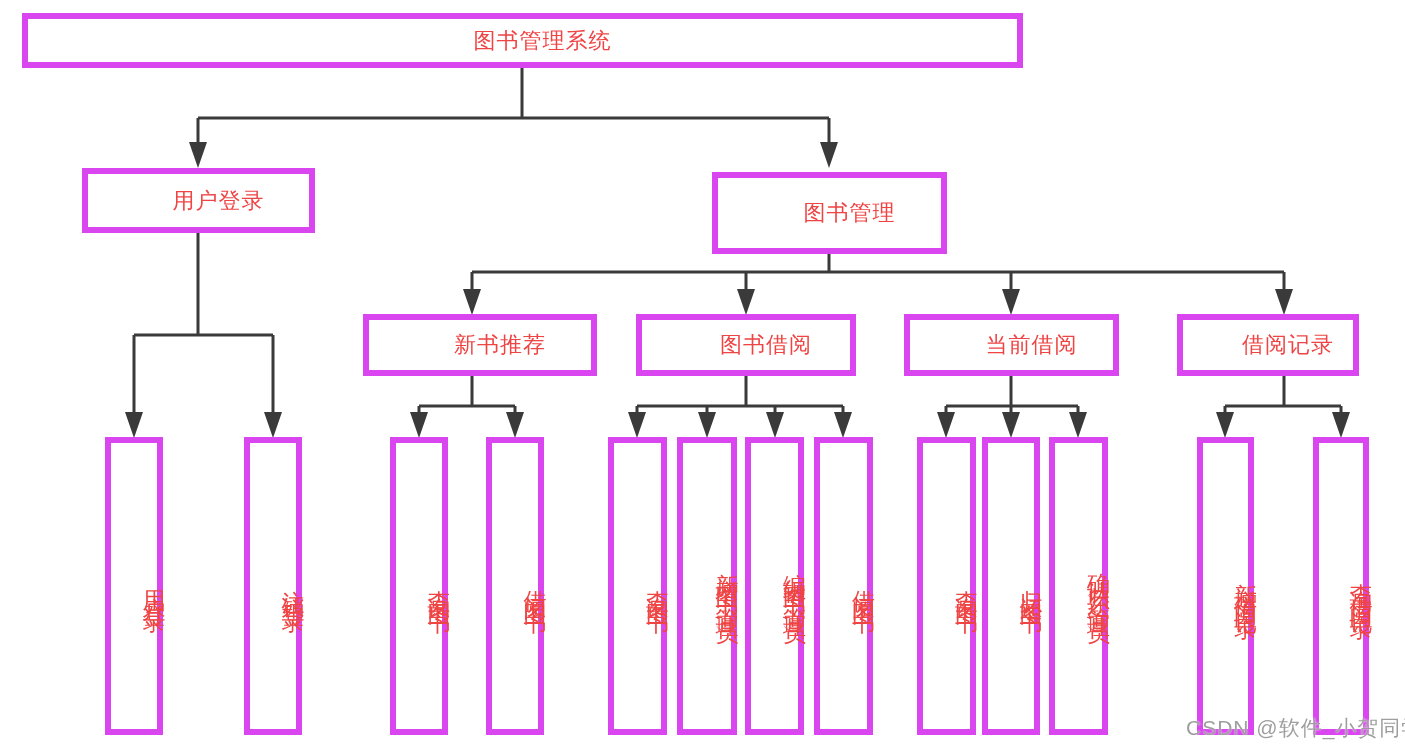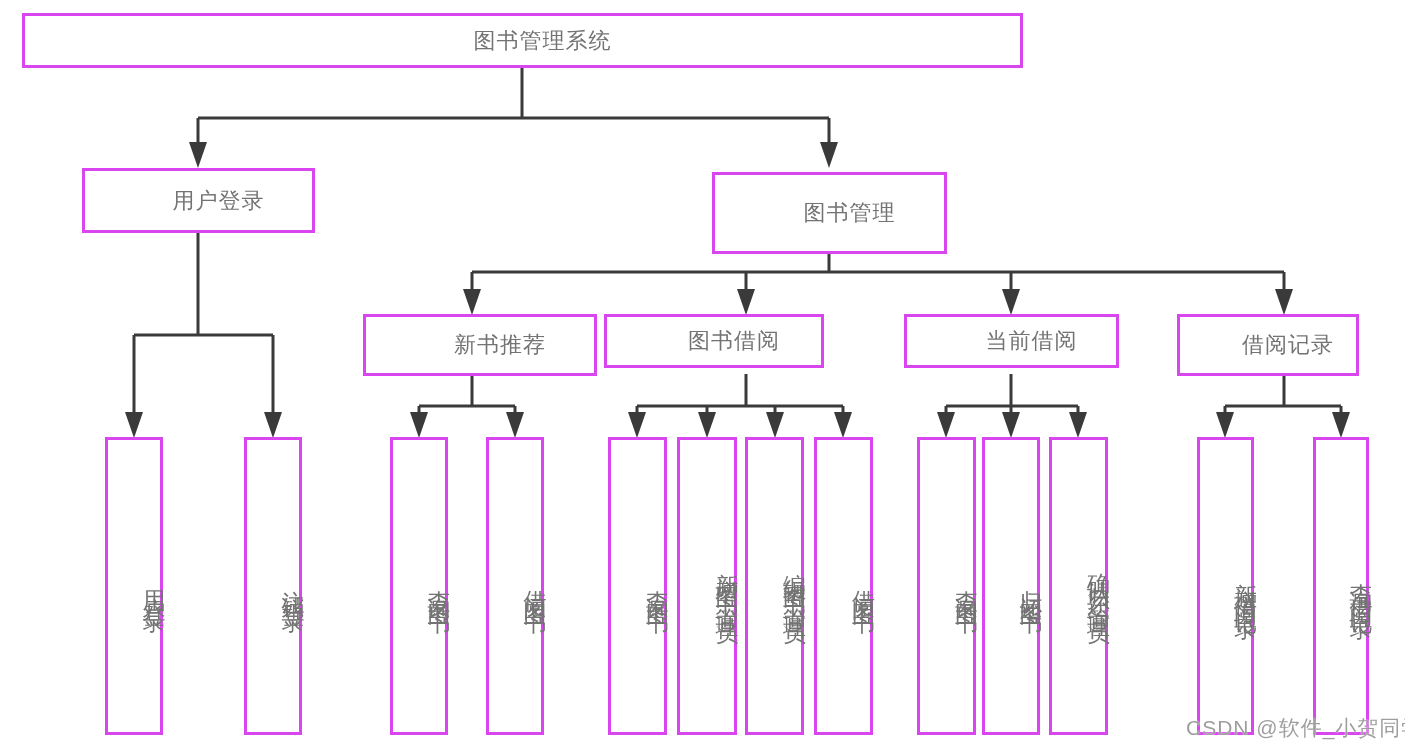--- a/index.html
+++ b/index.html
@@ -7,26 +7,26 @@
     position:relative;
     width:1405px;height:747px;
     background:#ffffff;
     font-family:"Liberation Sans",sans-serif;
     overflow:hidden;
   }
   .wires{position:absolute;left:0;top:0;pointer-events:none;}
   .node{
     position:absolute;
     box-sizing:border-box;
-    border:3px solid #d946ef;
+    border:6px solid #d946ef;
     background:#ffffff;
     display:flex;
     align-items:center;
     justify-content:center;
-    color:#737373;
+    color:#ef4444;
     padding-left:40px;
   }
   .node .hlabel{
     font-size:22px;
     letter-spacing:1px;
     white-space:nowrap;
   }
   .leaf .vlabel{
     writing-mode:vertical-rl;
     text-orientation:mixed;
@@ -104,24 +104,24 @@
   <div class="node" style="left:82px;top:168px;width:233px;height:65px">
     <span class="hlabel">用户登录</span>
   </div>
   <div class="node" style="left:712px;top:172px;width:235px;height:82px">
     <span class="hlabel">图书管理</span>
   </div>
 
   <div class="node" style="left:363px;top:314px;width:234px;height:62px">
     <span class="hlabel">新书推荐</span>
   </div>
-  <div class="node" style="left:604px;top:314px;width:220px;height:54px">
+  <div class="node" style="left:636px;top:314px;width:220px;height:62px">
     <span class="hlabel">图书借阅</span>
   </div>
-  <div class="node" style="left:904px;top:314px;width:215px;height:54px">
+  <div class="node" style="left:904px;top:314px;width:215px;height:62px">
     <span class="hlabel">当前借阅</span>
   </div>
   <div class="node" style="left:1177px;top:314px;width:182px;height:62px">
     <span class="hlabel">借阅记录</span>
   </div>
 
   <div class="node leaf" style="left:105px;top:437px;width:58px;height:298px">
     <span class="vlabel">用户登录</span>
   </div>
   <div class="node leaf" style="left:244px;top:437px;width:58px;height:298px">

